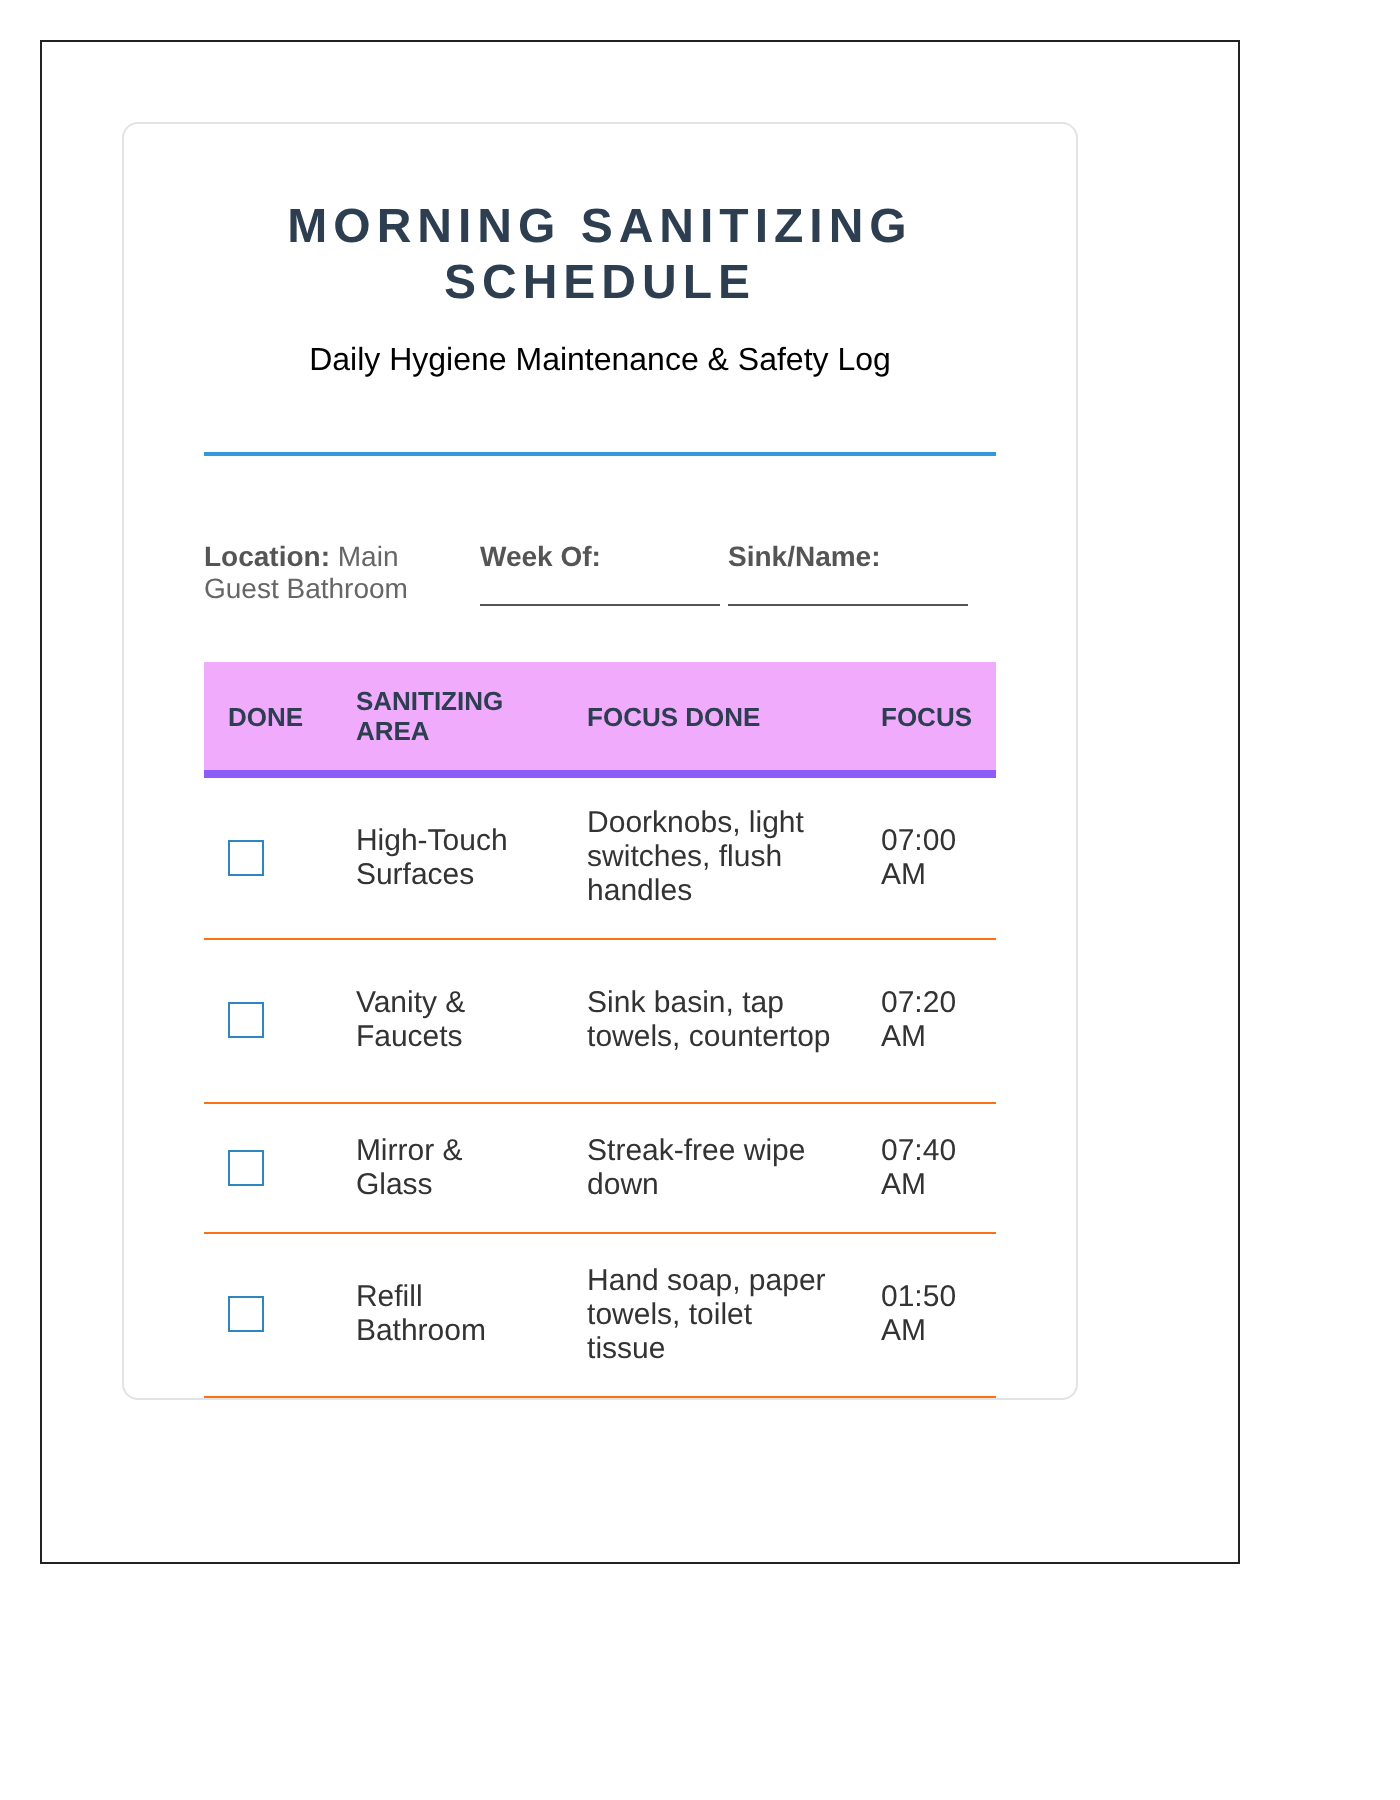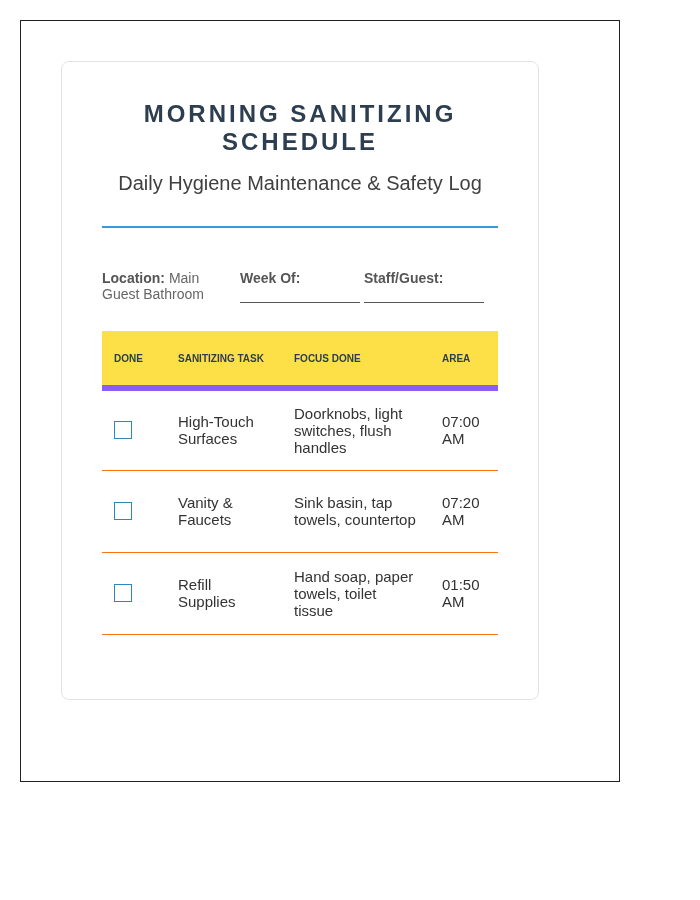--- a/index.html
+++ b/index.html
@@ -1,26 +1,26 @@
 <!DOCTYPE html>
 <html><head>
 <meta charset="utf-8">
 <style>
   html, body { margin:0; padding:0; background:#fff; }
   body { width:700px; height:900px; position:relative; font-family:"Liberation Sans", sans-serif; }
   .frame { position:absolute; left:20px; top:20px; width:598px; height:760px; border:1px solid #222; overflow:hidden; background:#fff; }
   .card { position:absolute; left:61px; top:61px; width:476px; height:637px; border:1px solid #e3e3e3; border-radius:8px; background:#fff; }
   .title { position:absolute; left:62px; top:100px; width:476px; text-align:center; font-weight:bold; font-size:24px; letter-spacing:3px; line-height:28px; color:#2c3e50; }
-  .subtitle { position:absolute; left:62px; top:172px; width:476px; text-align:center; font-size:20px; color:#404040; }
+  .subtitle { position:absolute; left:62px; top:172px; width:476px; text-align:center; font-size:16px; color:#000000; }
   .rule { position:absolute; left:102px; top:226px; width:396px; height:2px; background:#3498db; }
   .meta { position:absolute; top:270px; font-size:14px; color:#666; line-height:16px; }
   .meta b { color:#555; }
   .blank { display:block; width:120px; border-bottom:1px solid #555; height:14px; margin-top:2px; }
   table { position:absolute; left:102px; top:331px; width:396px; border-collapse:collapse; font-size:15px; color:#333; }
-  th { background:#fde047; text-align:left; font-size:10px; font-weight:bold; color:#2c3e50; padding:0 12px; height:54px; border-bottom:6px solid #8b5cf6; line-height:15px; }
+  th { background:#f0abfc; text-align:left; font-size:13px; font-weight:bold; color:#2c3e50; padding:0 12px; height:54px; border-bottom:4px solid #8b5cf6; line-height:15px; }
   td { padding:0 12px; border-bottom:1px solid #f97316; vertical-align:middle; line-height:17px; }
   .cb { width:18px; height:18px; border:1px solid #2e86c1; box-sizing:border-box; display:block; }
 </style>
 </head>
 <body>
 
 <div class="frame"></div>
 <div style="position:absolute;left:20px;top:20px;width:600px;height:762px;overflow:hidden;">
   <div style="position:absolute;left:-20px;top:-20px;width:700px;height:688px;border-radius:17px;">
     <div class="card"></div>
@@ -30,55 +30,63 @@
 
     <div class="meta" style="left:102px;width:125px;">
       <b>Location:</b>
       <span>Main Guest Bathroom</span>
     </div>
     <div class="meta" style="left:240px;">
       <b>Week Of:</b>
       <span class="blank"></span>
     </div>
     <div class="meta" style="left:364px;">
-      <b>Staff/Guest:</b>
+      <b>Sink/Name:</b>
       <span class="blank"></span>
     </div>
 
     <table>
       <thead>
         <tr>
           <th style="width:40px">DONE</th>
-          <th style="width:92px">SANITIZING TASK</th>
+          <th style="width:92px">SANITIZING AREA</th>
           <th style="width:124px">FOCUS DONE</th>
-          <th>AREA</th>
+          <th>FOCUS</th>
         </tr>
       </thead>
       <tbody>
         <tr style="height:82px">
           <td>
               <span class="cb"></span>
             </td>
           <td>High-Touch Surfaces</td>
           <td>Doorknobs, light switches, flush handles</td>
           <td>07:00 AM</td>
         </tr>
         <tr style="height:82px">
           <td>
               <span class="cb"></span>
             </td>
           <td>Vanity &amp; Faucets</td>
           <td>Sink basin, tap towels, countertop</td>
           <td>07:20 AM</td>
         </tr>
+        <tr style="height:65px">
+          <td>
+              <span class="cb"></span>
+            </td>
+          <td>Mirror &amp; Glass</td>
+          <td>Streak-free wipe down</td>
+          <td>07:40 AM</td>
+        </tr>
         <tr style="height:82px">
           <td>
               <span class="cb"></span>
             </td>
-          <td>Refill Supplies</td>
+          <td>Refill Bathroom</td>
           <td>Hand soap, paper towels, toilet tissue</td>
           <td>01:50 AM</td>
         </tr>
       </tbody>
     </table>
   </div>
 </div>
 <div style="position:absolute;left:20px;top:20px;width:598px;height:760px;border:1px solid #222;pointer-events:none;"></div>
 
 </body></html>

